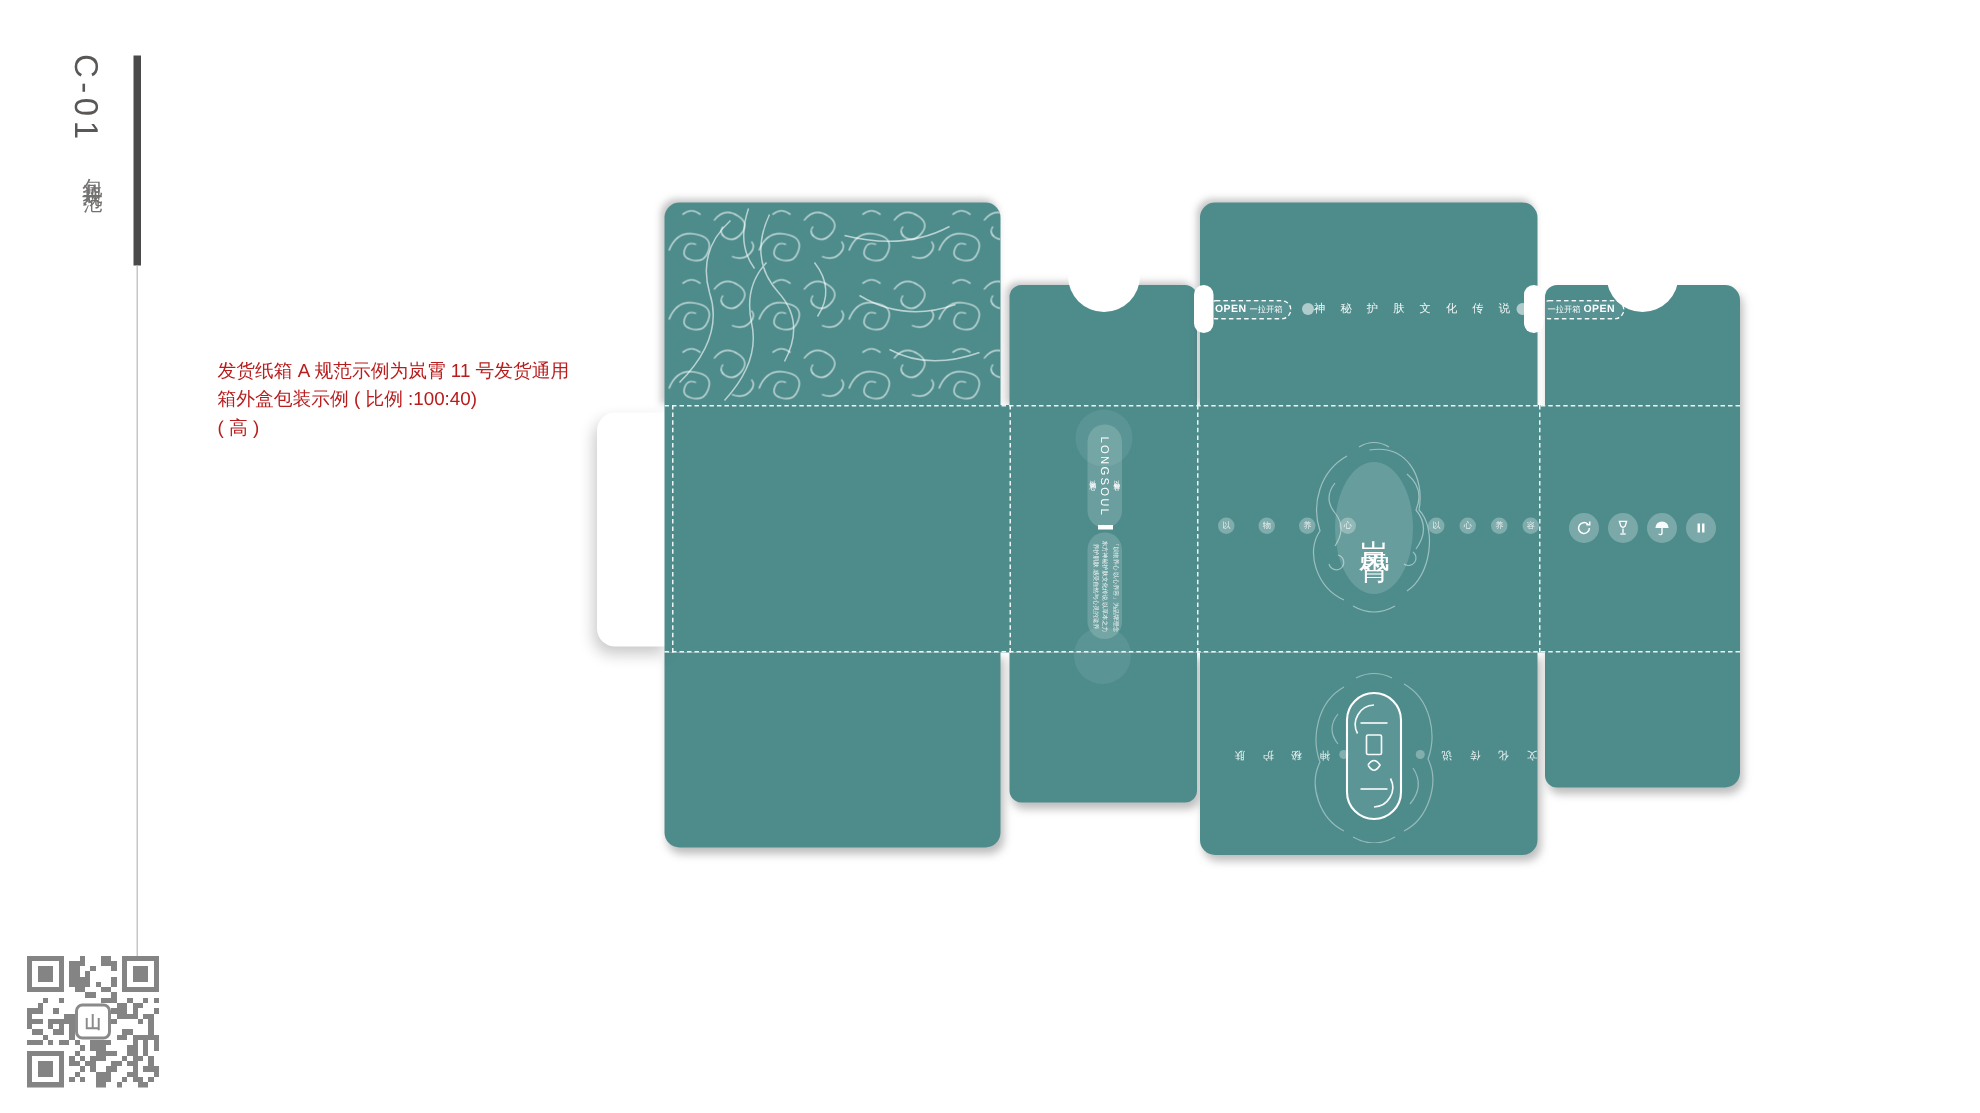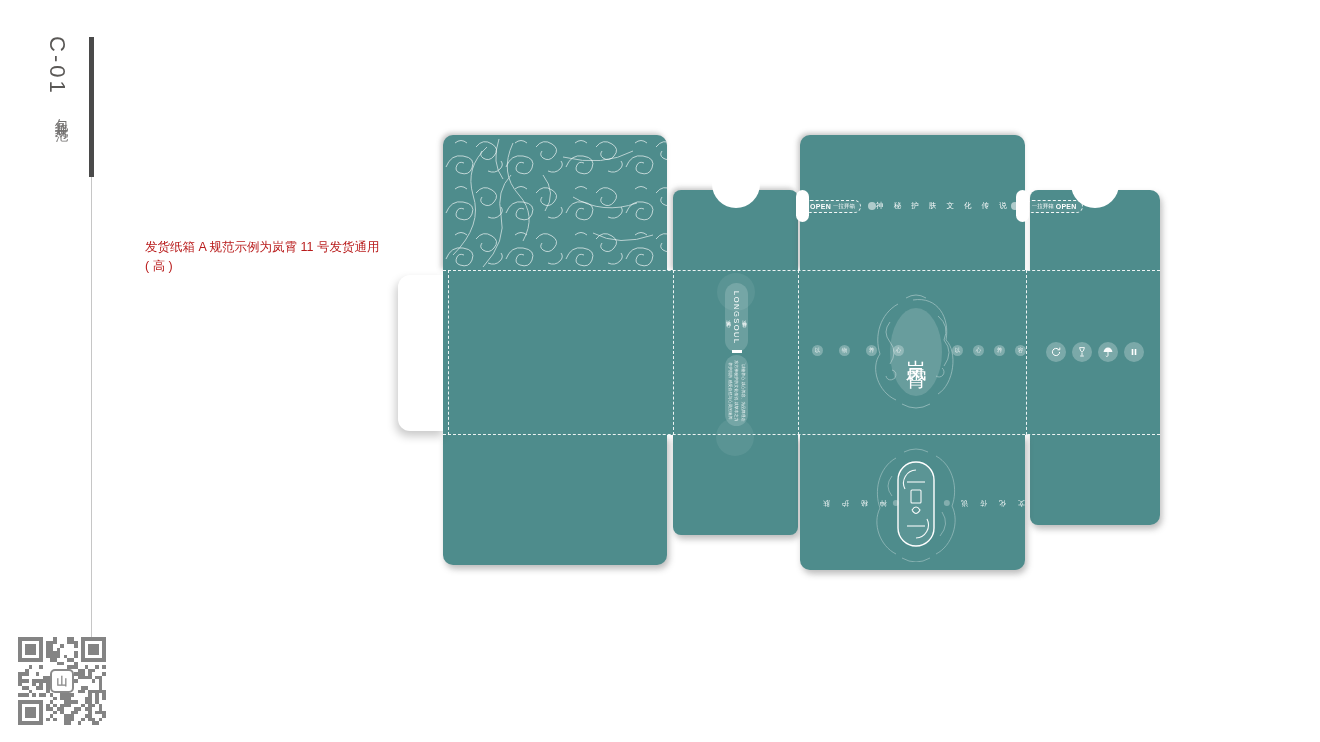--- a/index.html
+++ b/index.html
@@ -103,20 +103,21 @@
 
 <div class="canvas">
 
   <div class="abs vtext side-code">C-01</div>
   <div class="abs vtext side-label">包装规范</div>
   <div class="abs rule-thick"></div>
   <div class="abs rule-thin"></div>
 
   <div class="abs desc">
     <div>发货纸箱 A 规范示例为岚霄 11 号发货通用</div>
+    <div>箱外盒包装示例 ( 比例 :100:40)</div>
     <div>( 高 )</div>
   </div>
 
   <div class="piece teal col-d sh-dn"></div>
 
   <div class="piece teal flap-illu sh-up">
     <svg width="224" height="136" viewBox="0 0 224 136">
       <defs>
         <pattern id="pc" width="60" height="46" patternUnits="userSpaceOnUse">
           <g stroke="#fff" fill="none" stroke-width="0.8" opacity="0.8">

